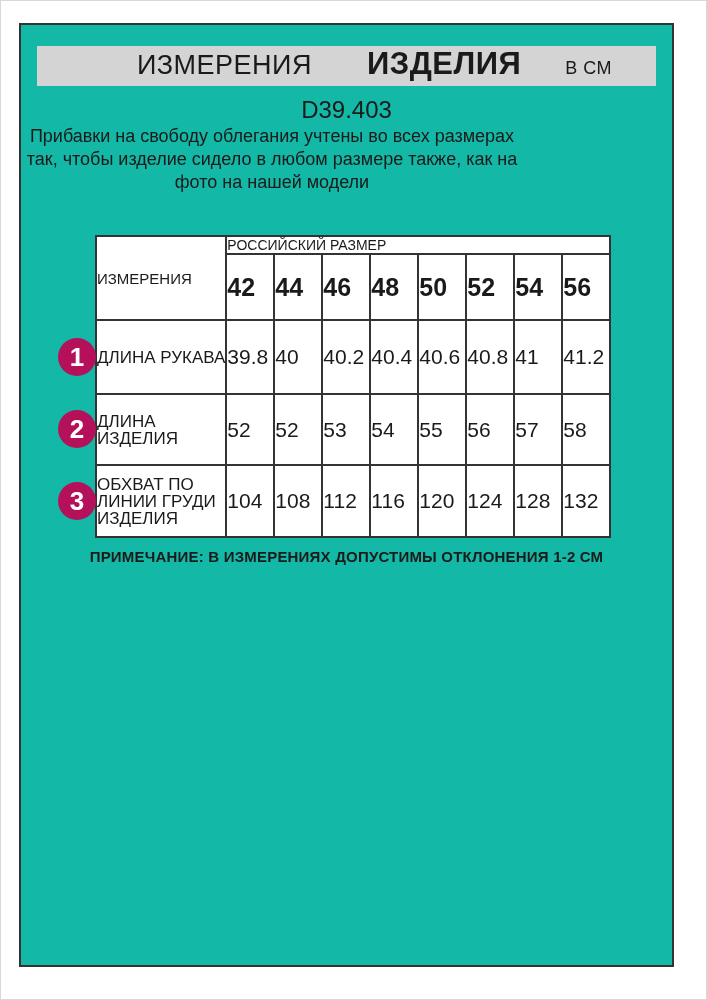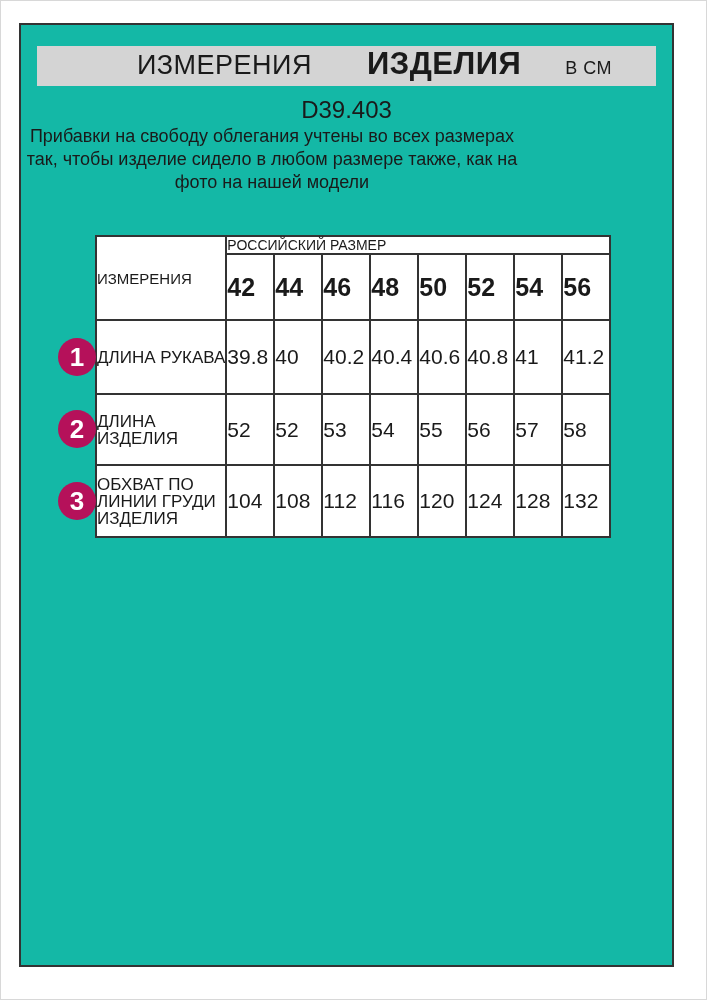--- a/index.html
+++ b/index.html
@@ -126,14 +126,15 @@
       <td class="c-val">128</td>
       <td class="c-val">132</td>
     </tr>
   </tbody>
     </table>
 
   <div class="badge b1">1</div>
   <div class="badge b2">2</div>
   <div class="badge b3">3</div>
 
+  <div class="note">ПРИМЕЧАНИЕ: В ИЗМЕРЕНИЯХ ДОПУСТИМЫ ОТКЛОНЕНИЯ 1-2 СМ</div>
 
 </div>
 
 </body></html>

